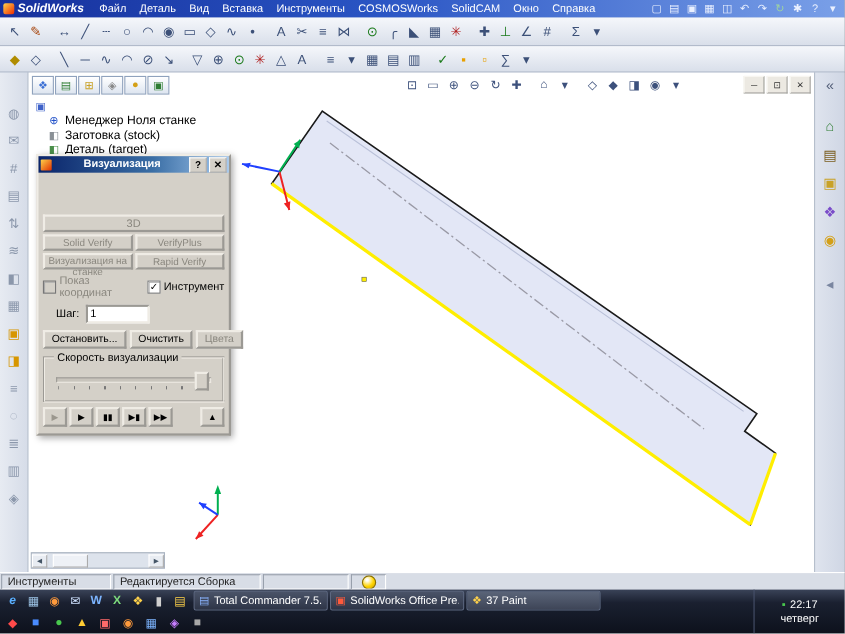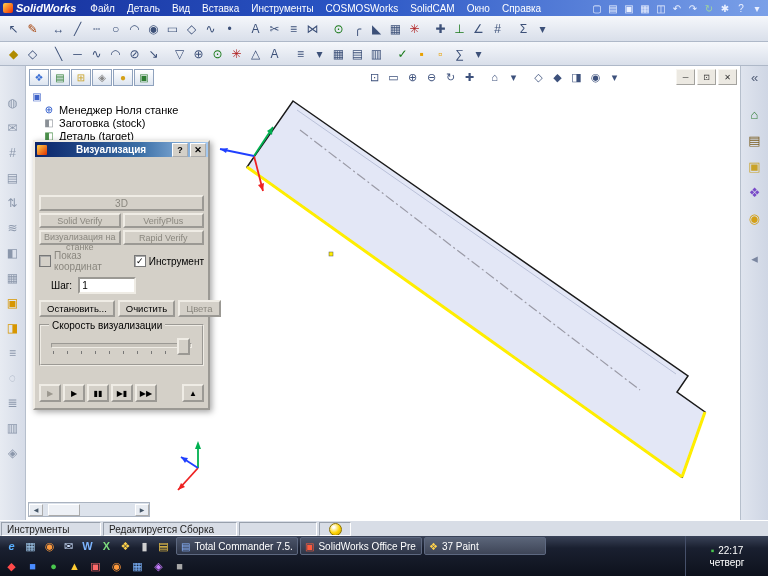--- a/index.html
+++ b/index.html
@@ -78,21 +78,21 @@
   .chk-row{display:flex;align-items:center;gap:6px;margin:5px 0 2px;}
   .chk{display:flex;align-items:center;gap:3px;}
   .chk .box{width:10px;height:10px;background:#fff;border:1px solid #777;box-shadow:inset 1px 1px 0 #aaa;
     font-size:9px;display:flex;align-items:center;justify-content:center;color:#000;flex:0 0 auto;}
   .chk.dis-label{color:#8a877f;}
   .chk.dis-label .box{background:#d4d0c8;}
   .step-row{display:flex;align-items:center;gap:6px;margin:5px 0 6px;padding-left:12px;}
   .step-input{width:50px;height:13px;border:2px inset #efece5;font-size:10px;font-family:inherit;padding:0 2px;background:#fff;}
   .act-row{display:flex;gap:3px;margin-bottom:7px;}
   .act-row .wbtn{padding:0 6px;height:17px;font-size:9.5px;}
-  .group{border:2px groove #efece5;margin:2px 0 18px;padding:12px 8px 8px;position:relative;}
+  .group{border:2px groove #efece5;margin:2px 0 4px;padding:12px 8px 8px;position:relative;}
   .group-legend{position:absolute;top:-6px;left:8px;background:#d4d0c8;padding:0 3px;font-size:10px;}
   .slider{position:relative;height:18px;}
   .slider .track{position:absolute;left:2px;right:2px;top:5px;height:3px;border:1px inset #efece5;background:#c8c4bc;}
   .slider .ticks{position:absolute;left:4px;right:4px;top:13px;height:3px;
     background:repeating-linear-gradient(90deg,#777 0 1px,transparent 1px 14px);}
   .slider .thumb{position:absolute;right:4px;top:0;width:9px;height:13px;background:#d4d0c8;border:2px outset #efece5;}
   .playback{display:flex;gap:2px;margin-top:4px;align-items:center;}
   .pb-btn{width:22px;height:18px;background:#d4d0c8;border:2px outset #efece5;font-size:8px;font-family:inherit;
     display:flex;align-items:center;justify-content:center;padding:0;}
   .pb-btn:last-child{margin-left:auto;}

